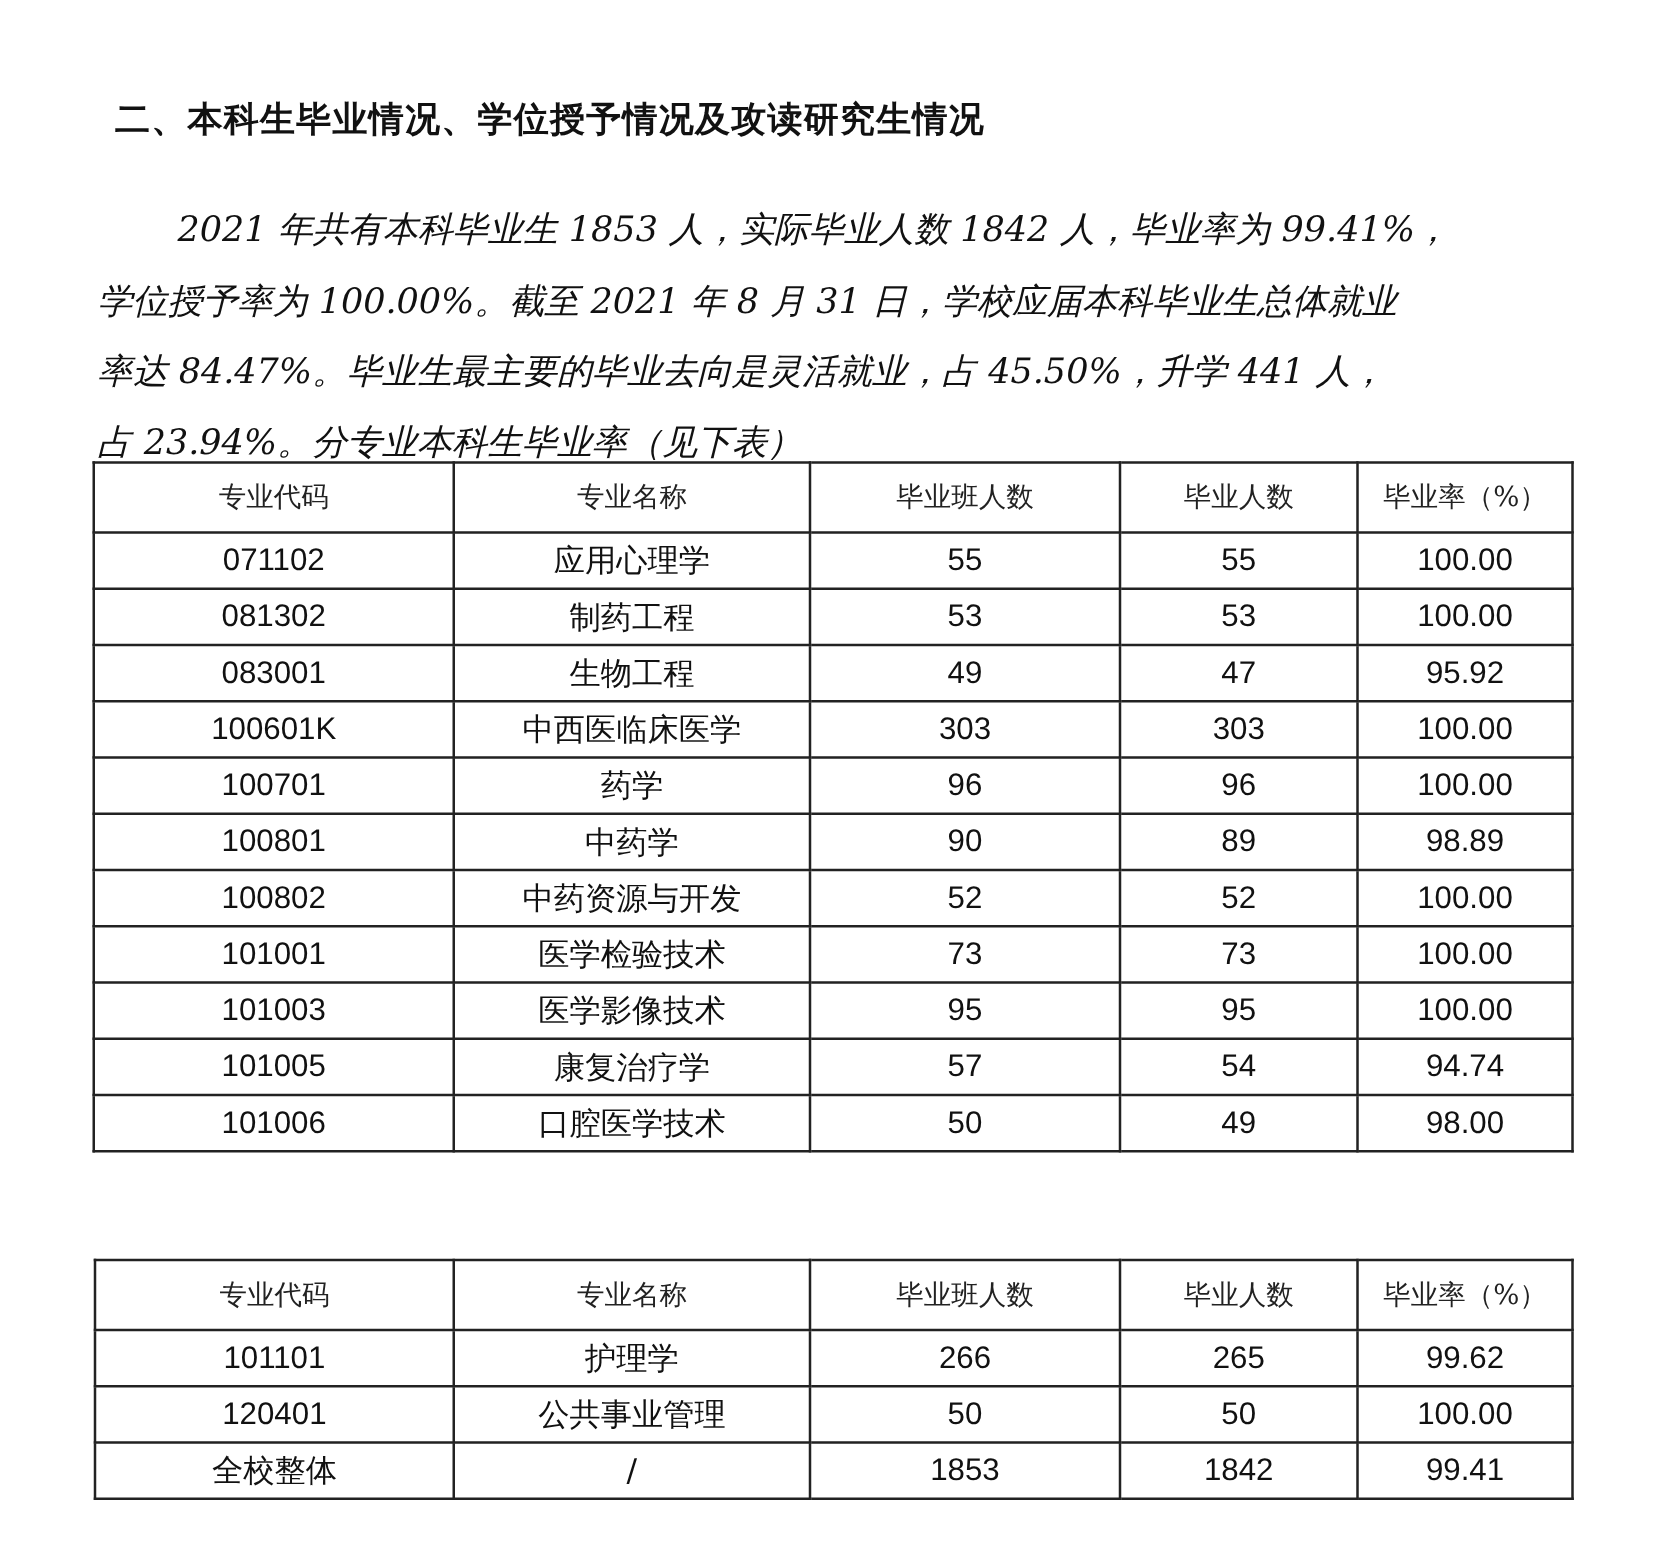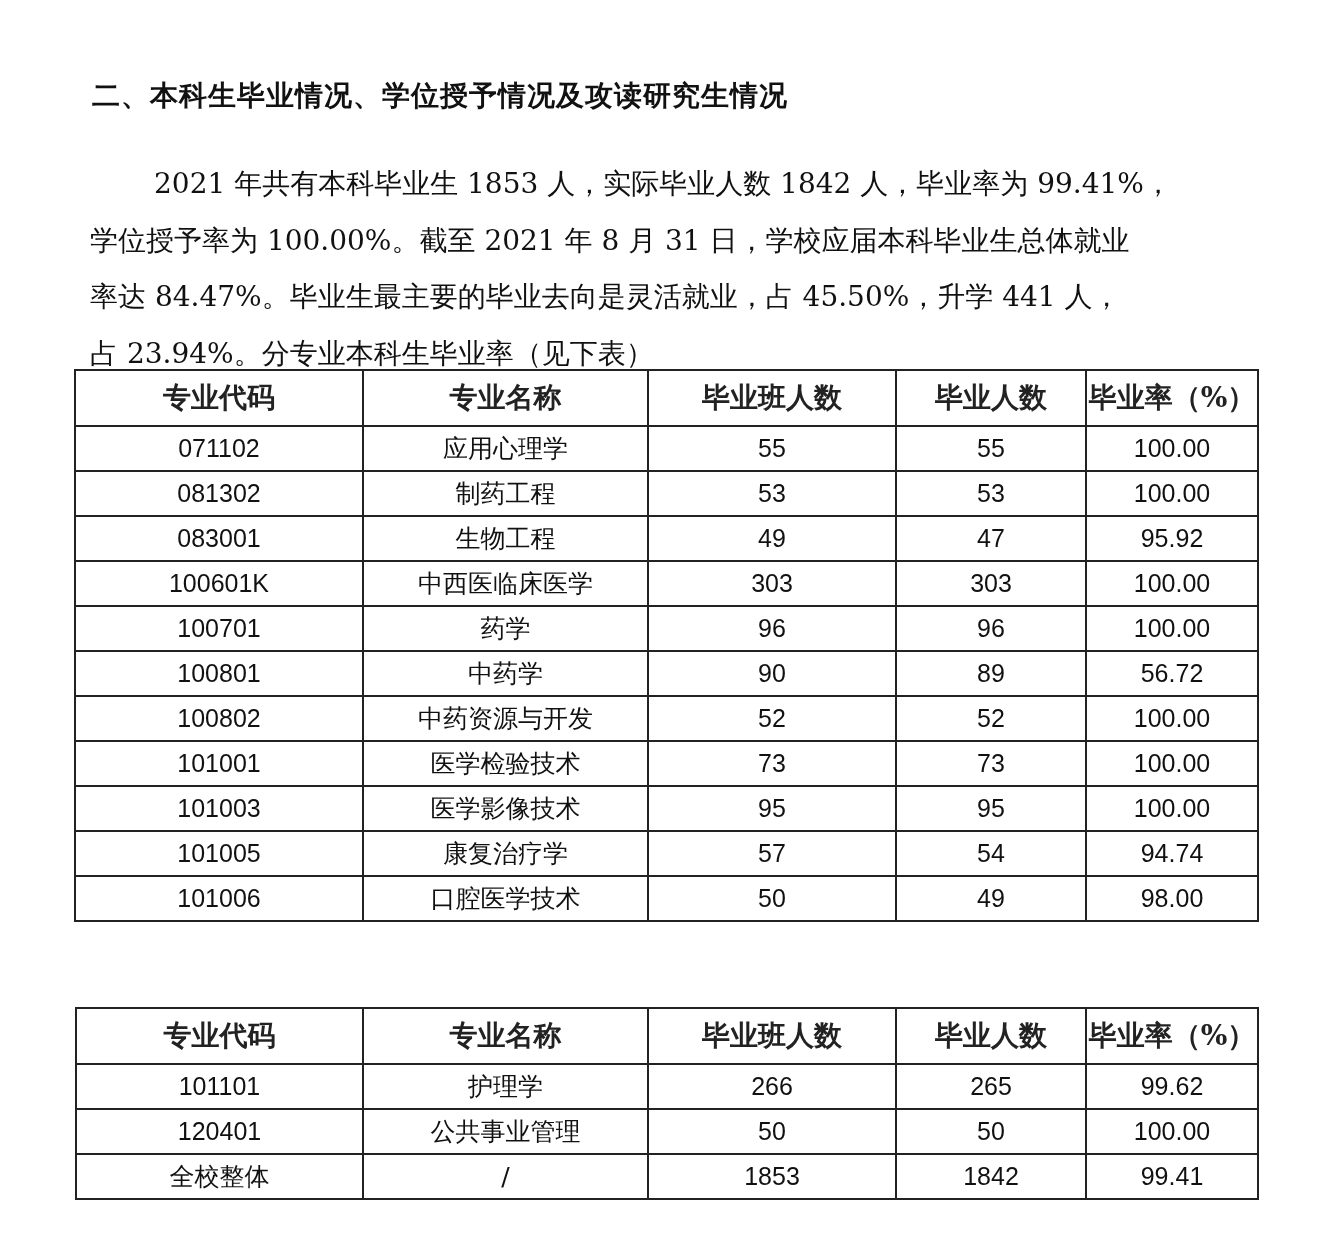--- a/index.html
+++ b/index.html
@@ -4,36 +4,36 @@
 <style>
   html, body { margin: 0; padding: 0; background: #ffffff; }
   body { width: 1326px; height: 1251px; position: relative; overflow: hidden; color: #111; }
   .heading {
     position: absolute; left: 92px; top: 68px;
     font-family: "DejaVu Sans", "Liberation Sans", sans-serif;
     font-weight: bold; font-size: 28px; letter-spacing: 1px; line-height: 56px;
     white-space: nowrap;
   }
   .para {
-    position: absolute; left: 90px; top: 156px; width: 1160px;
+    position: absolute; left: 78px; top: 156px; width: 1160px;
     font-family: "DejaVu Serif", "Liberation Serif", serif;
-    font-size: 28px; line-height: 56.5px; margin: 0;
+    font-size: 28px; line-height: 56.5px; margin: 0; font-style: italic;
   }
   .para .line { display: block; white-space: nowrap; height: 56.5px; }
   .para .indent { padding-left: 64px; }
   table.grad {
     position: absolute; border-collapse: collapse; table-layout: fixed;
     font-family: "Liberation Sans", "DejaVu Sans", sans-serif;
   }
   table.grad td, table.grad th {
     border: 2px solid #222; text-align: center; padding: 0; overflow: hidden; white-space: nowrap;
   }
   table.grad th {
     font-family: "DejaVu Serif", "Liberation Serif", serif;
-    font-weight: bold; font-size: 28px; color: #222; height: 54px; margin-left: 40px;
+    font-weight: normal; font-size: 22px; color: #222; height: 54px; margin-left: 40px;
   }
   table.grad td { font-size: 25px; color: #111; height: 43px; }
   td.name { font-family: "DejaVu Sans", sans-serif; font-size: 25px; color: #222; }
   #t1 { left: 74px; top: 369px; }
   #t2 { left: 75px; top: 1007px; }
 </style>
 </head>
 <body>
 
 <div class="heading">二、本科生毕业情况、学位授予情况及攻读研究生情况</div>
@@ -96,21 +96,21 @@
         <td class="name">药学</td>
         <td>96</td>
         <td>96</td>
         <td>100.00</td>
       </tr>
       <tr>
         <td>100801</td>
         <td class="name">中药学</td>
         <td>90</td>
         <td>89</td>
-        <td>56.72</td>
+        <td>98.89</td>
       </tr>
       <tr>
         <td>100802</td>
         <td class="name">中药资源与开发</td>
         <td>52</td>
         <td>52</td>
         <td>100.00</td>
       </tr>
       <tr>
         <td>101001</td>

